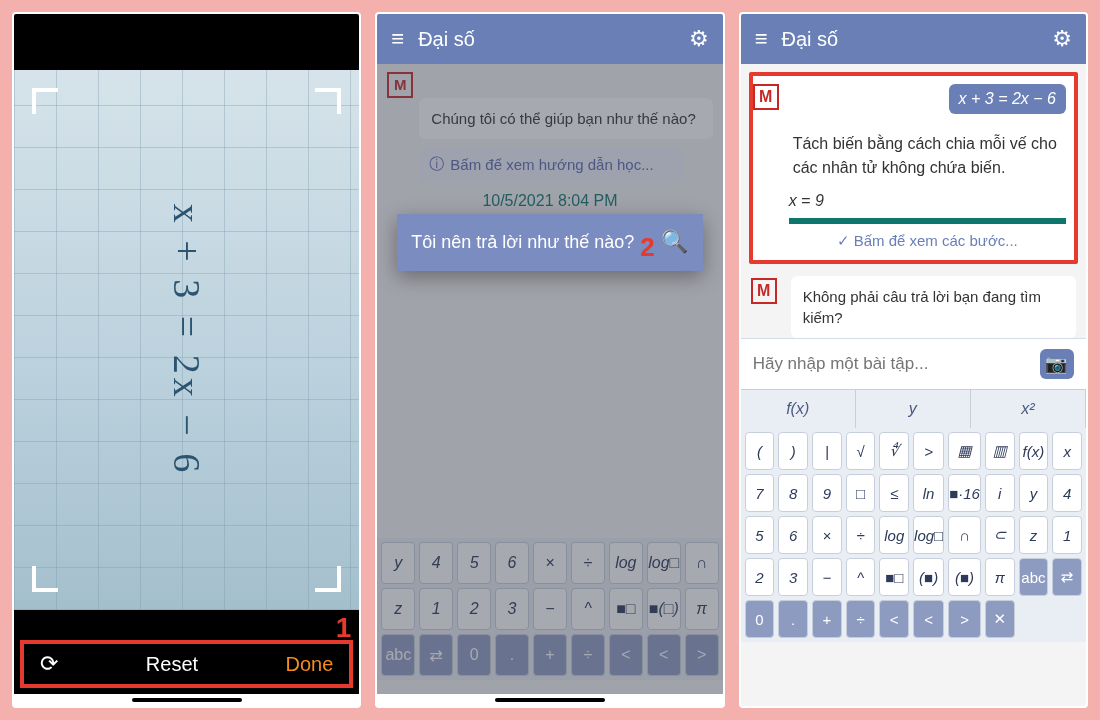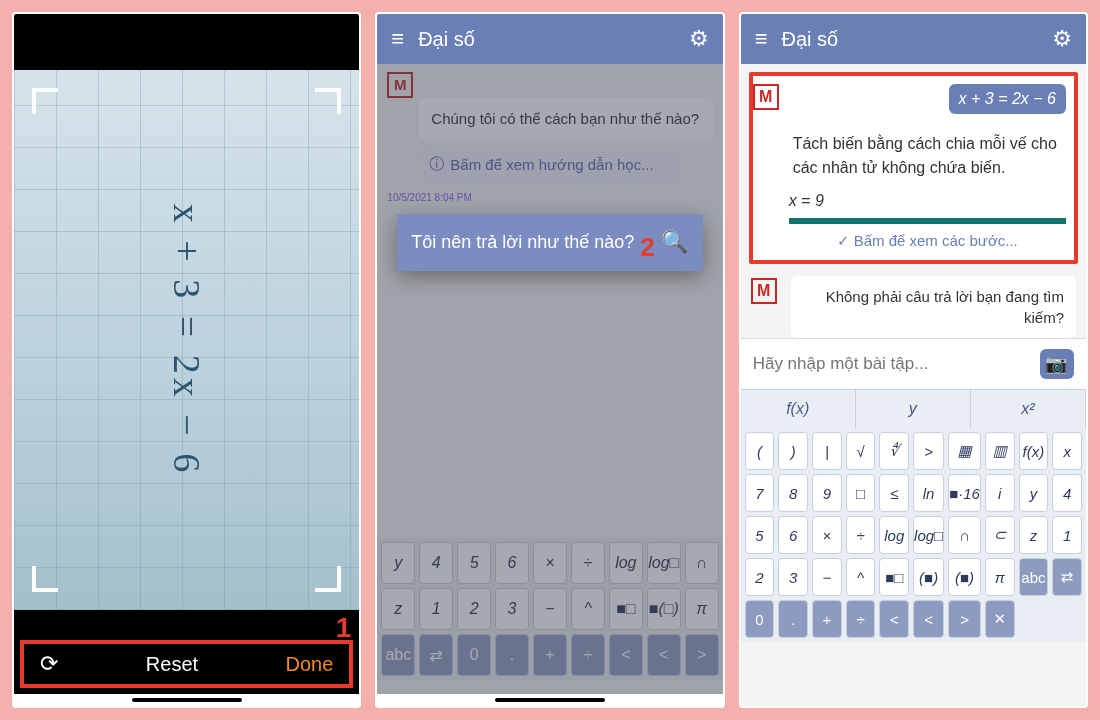--- a/index.html
+++ b/index.html
@@ -60,21 +60,21 @@
   .hdr .title{font-size:20px; flex:1;}
   .hdr .gear{font-size:22px;}
 
   
   .p2-body { flex:1; position:relative; background:#f4f4f4; }
   .p2-dim  { position:absolute; inset:0; background:rgba(60,65,80,.45); }
   .p2-chat { padding:8px 10px; font-size:15px; color:#333; }
   .p2-app-icon{display:inline-block;width:26px;height:26px;border:2px solid #c62828;vertical-align:middle;margin-right:6px;font-weight:700;color:#c62828;text-align:center;line-height:22px;}
   .p2-help { background:#fff; padding:10px 12px; border-radius:6px; margin-left:32px; line-height:1.4; }
   .p2-tut  { background:#eef1fb; margin:8px 30px 0 32px; padding:8px 10px; border-radius:6px; color:#5b6bb0; font-size:15px; display:flex; gap:6px; align-items:center; }
-  .p2-time { color:#8b5cf6; font-size:10px; padding:10px 0; }
+  .p2-time { text-align:center; color:#0f766e; font-size:16px; padding:10px 0; }
   .p2-modal{
     position:absolute; top:150px; left:20px; right:20px; background:#a3a3a3;
     border-radius:4px; box-shadow:0 6px 20px rgba(0,0,0,.35);
   }
   .p2-modal-hdr{
     background:#7a8cc0; color:#fff; padding:14px 14px; display:flex; align-items:center;
     font-size:18px; line-height:1.3;
   }
   .p2-modal-hdr .q{flex:1;}
   .p2-step2{position:absolute; right:48px; bottom:6px; color:#e53a2e; font-size:26px; font-weight:700;}
@@ -100,21 +100,21 @@
   }
   .p3-card .col{flex:1;}
   .p3-eqn {
     align-self:flex-end; background:#6a7fb6; color:#fff; padding:6px 10px; border-radius:6px;
     font-style:italic; font-size:16px; margin-bottom:8px; float:right;
   }
   .p3-expl { clear:both; background:#fff; padding:10px 4px; font-size:16px; line-height:1.5; color:#333;}
   .p3-sol  { font-style:italic; color:#333; margin-top:2px; }
   .p3-steps{ text-align:center; color:#6a7fb6; padding:8px 0 2px; font-size:15px; border-top:6px solid #0f766e; margin-top:8px;}
   .p3-steps::before{content:"✓ "; }
-  .p3-msg  { margin:4px 10px 0 40px; background:#fff; padding:10px 12px; border-radius:6px; font-size:15px; color:#333; line-height:1.4;text-align:right;}
+  .p3-msg  { margin:4px 10px 0 40px; background:#fff; padding:10px 12px; border-radius:6px; font-size:15px; color:#333; line-height:1.4;}
   .p3-input{ background:#fff; border-top:1px solid #d6dce6; padding:10px 12px; display:flex; align-items:center; }
   .p3-input input{flex:1;border:none;font-size:17px;color:#9aa4b8;outline:none;}
   .p3-cam{background:#6a7fb6;color:#fff;width:34px;height:30px;border-radius:6px;display:flex;align-items:center;justify-content:center;font-size:18px;}
   .p3-tabs{display:flex;background:#e9edf4;border-top:1px solid #c7cfdd;}
   .p3-tabs .tab{flex:1;text-align:center;padding:10px 0;font-style:italic;color:#4a5a82;border-right:1px solid #c7cfdd;}
   .p3-kbd .k{height:38px;font-size:15px;}
   .p3-app-icon{position:absolute;left:12px;width:26px;height:26px;border:2px solid #c62828;font-weight:700;color:#c62828;text-align:center;line-height:22px;}
 </style>
 </head>
 <body>
@@ -143,21 +143,21 @@
 
 <div class="phone">
   <div class="hdr">
     <span class="menu">≡</span>
     <span class="title">Đại số</span>
     <span class="gear">⚙</span>
   </div>
   <div class="p2-body">
     <div class="p2-chat">
       <div><span class="p2-app-icon">M</span></div>
-      <div class="p2-help">Chúng tôi có thể cách bạn như thế nào?</div>
+      <div class="p2-help">Chúng tôi có thể giúp bạn như thế nào?</div>
       <div class="p2-tut">
         <span>ⓘ</span>
         <span>Bấm để xem hướng dẫn học...</span>
       </div>
       <div class="p2-time">10/5/2021 8:04 PM</div>
     </div>
 
     <div class="p2-kbd">
       <div id="p2-kbd-grid" class="kbd" style="grid-template-columns: repeat(9, 1fr);">
           <div class="k">y</div>

